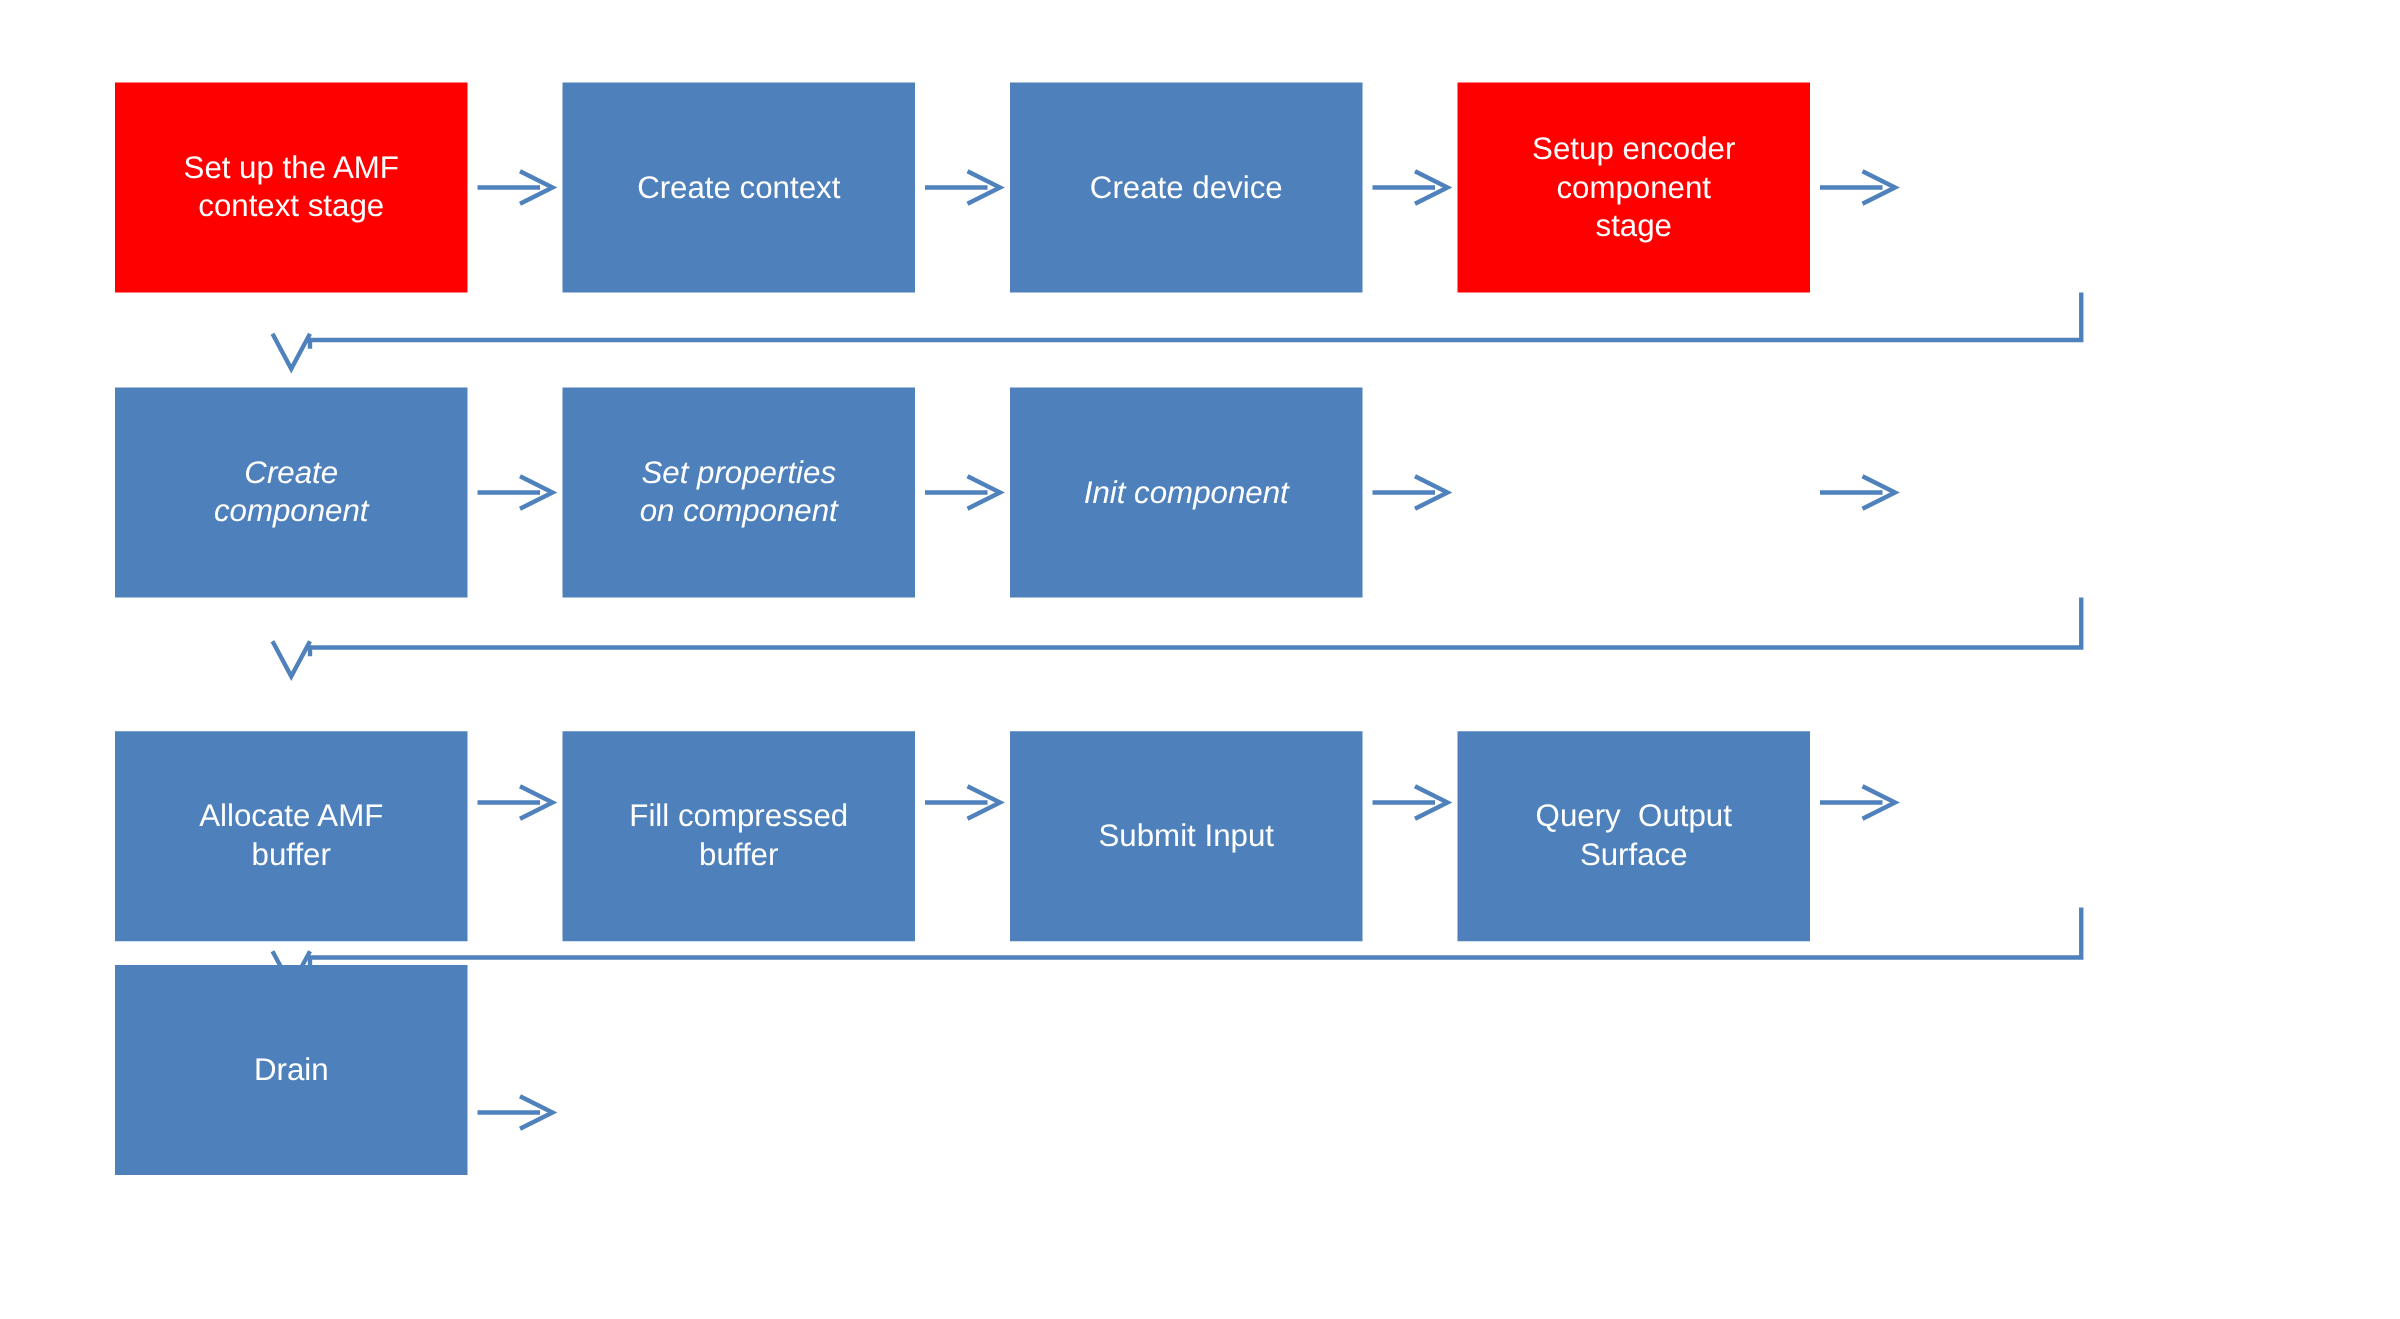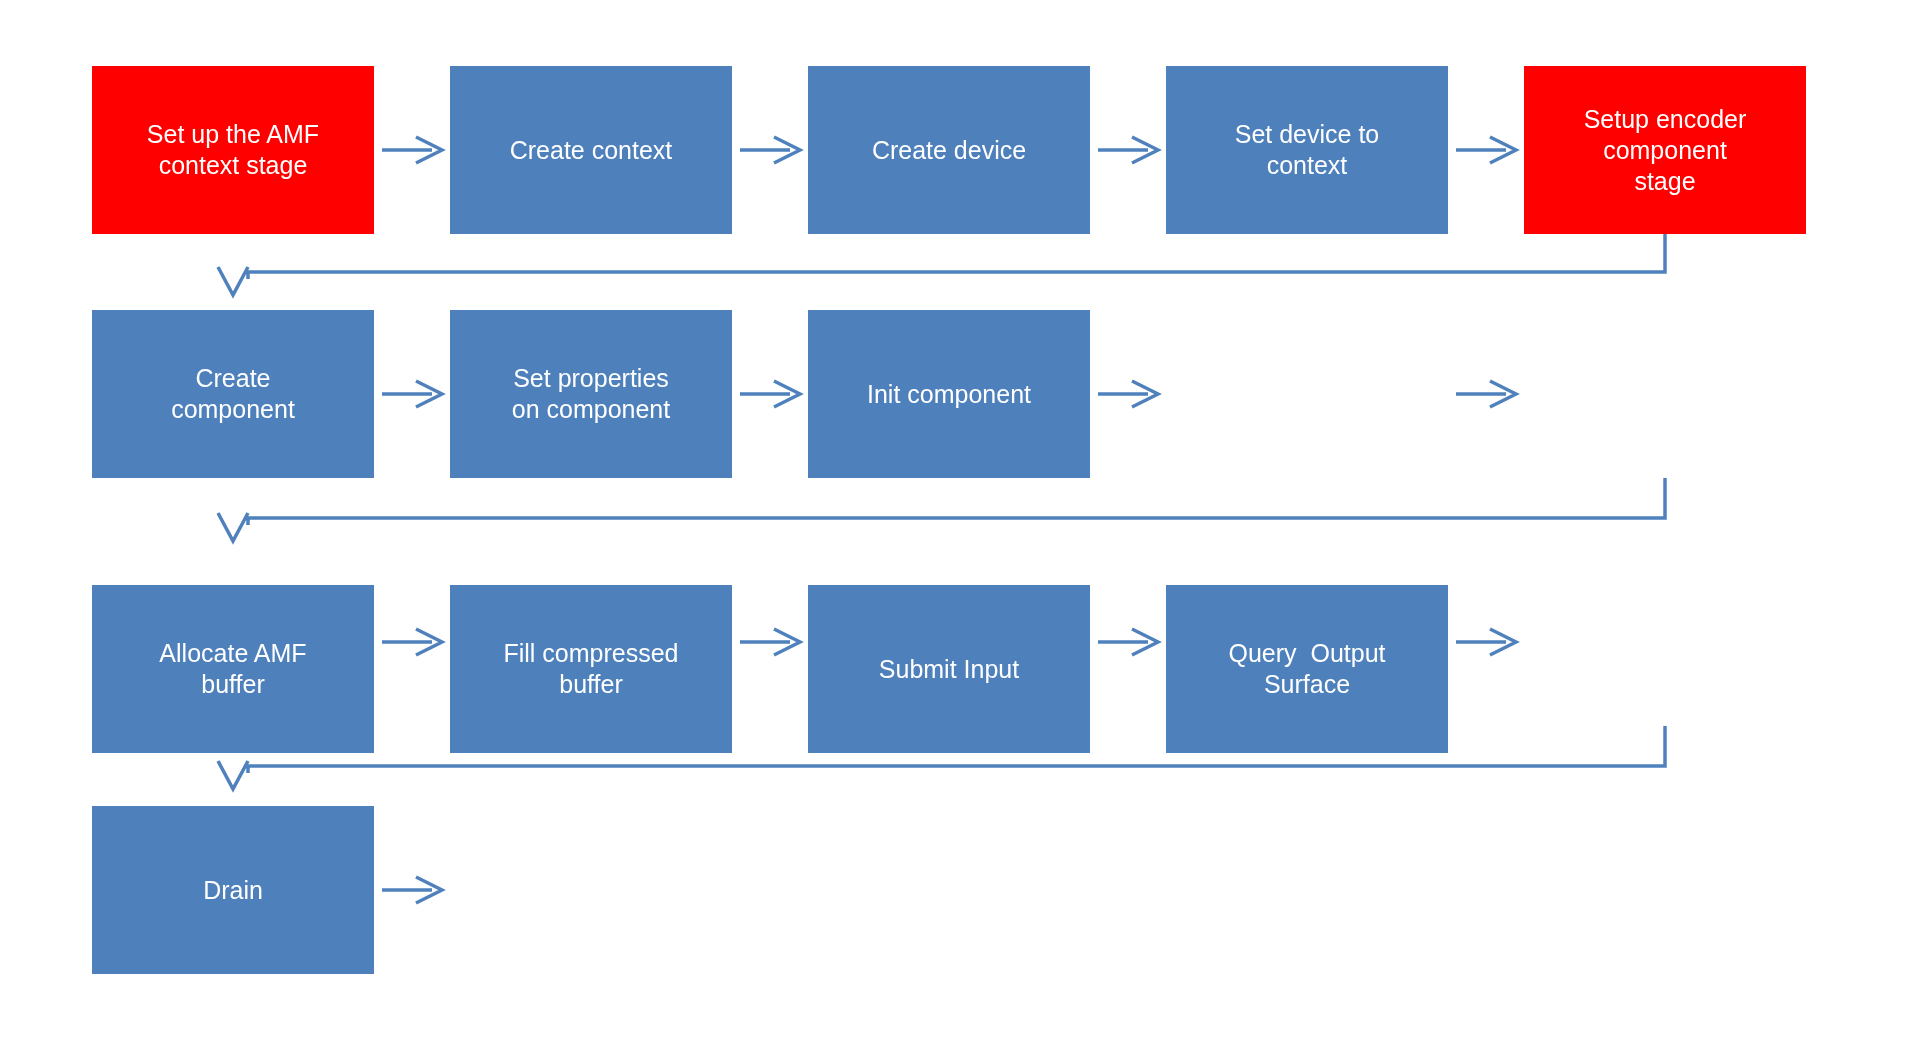--- a/index.html
+++ b/index.html
@@ -24,23 +24,23 @@
     height: 1055px;
     pointer-events: none;
   }
   .row {
     position: absolute;
     left: 92px;
     display: flex;
     gap: 76px;
   }
   .row.r1 { top: 66px; }
-  .row.r2 { top: 310px; }
+  .row.r2 { top: 310px; font-style: italic; }
   .row.r3 { top: 558px; margin-top: 27px; }
-  .row.r4 { top: 806px; }
+  .row.r4 { top: 772px; }
   .box {
     width: 282px;
     height: 168px;
     display: flex;
     align-items: center;
     justify-content: center;
     text-align: center;
     color: #ffffff;
     font-size: 25px;
     line-height: 31px;
@@ -93,24 +93,20 @@
     <div class="box stage">
         <span>Set up the AMF
 context stage</span>
       </div>
     <div class="box step">
         <span>Create context</span>
       </div>
     <div class="box step">
         <span>Create device</span>
       </div>
-    <div class="box step">
-        <span>Set device to
-context</span>
-      </div>
     <div class="box stage">
         <span>Setup encoder
 component
 stage</span>
       </div>
   </div>
 
   <div class="row r2">
     <div class="box step">
         <span>Create

